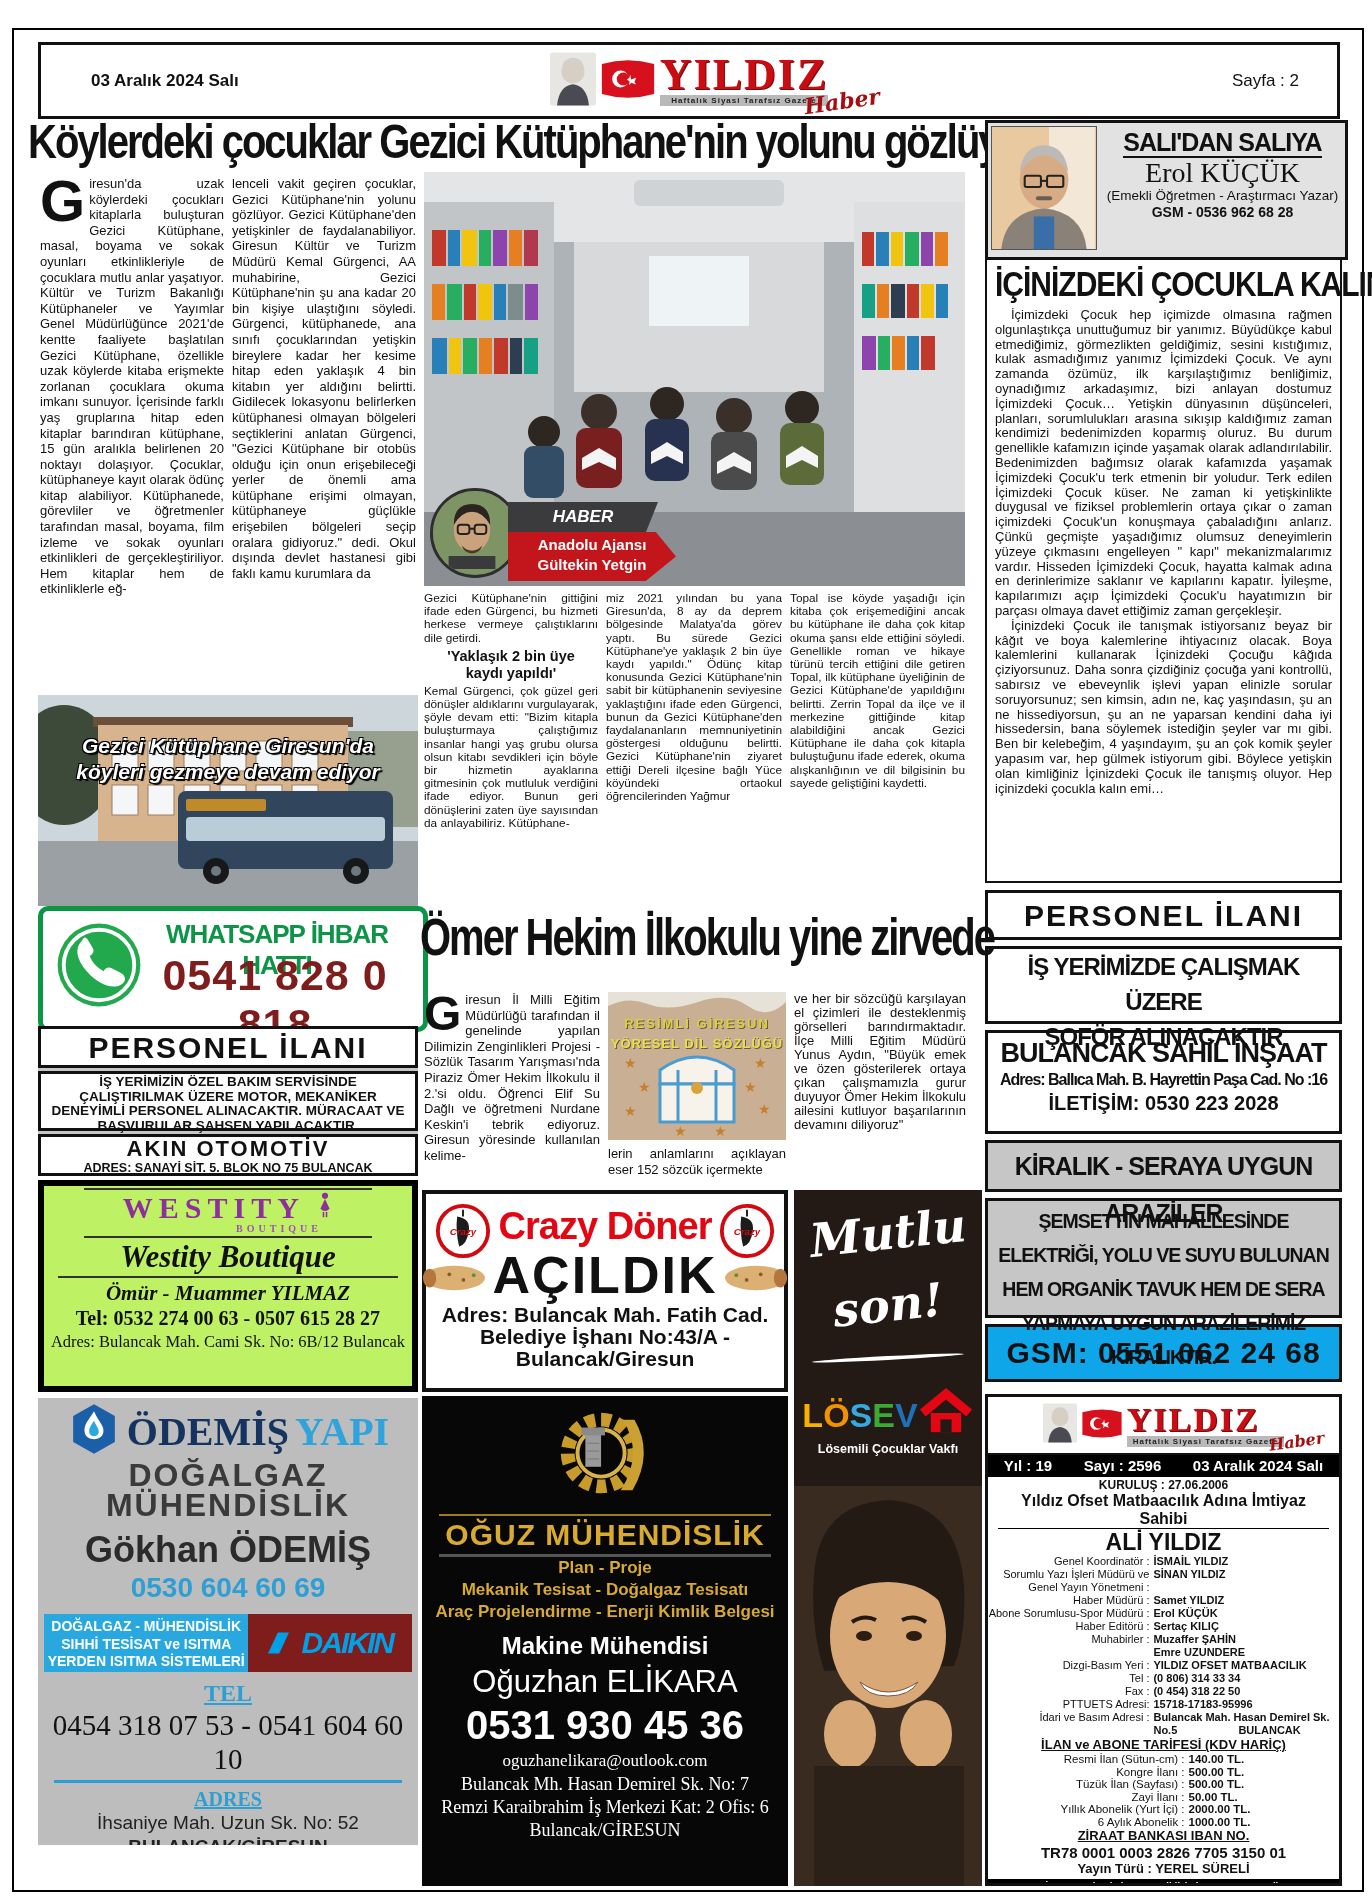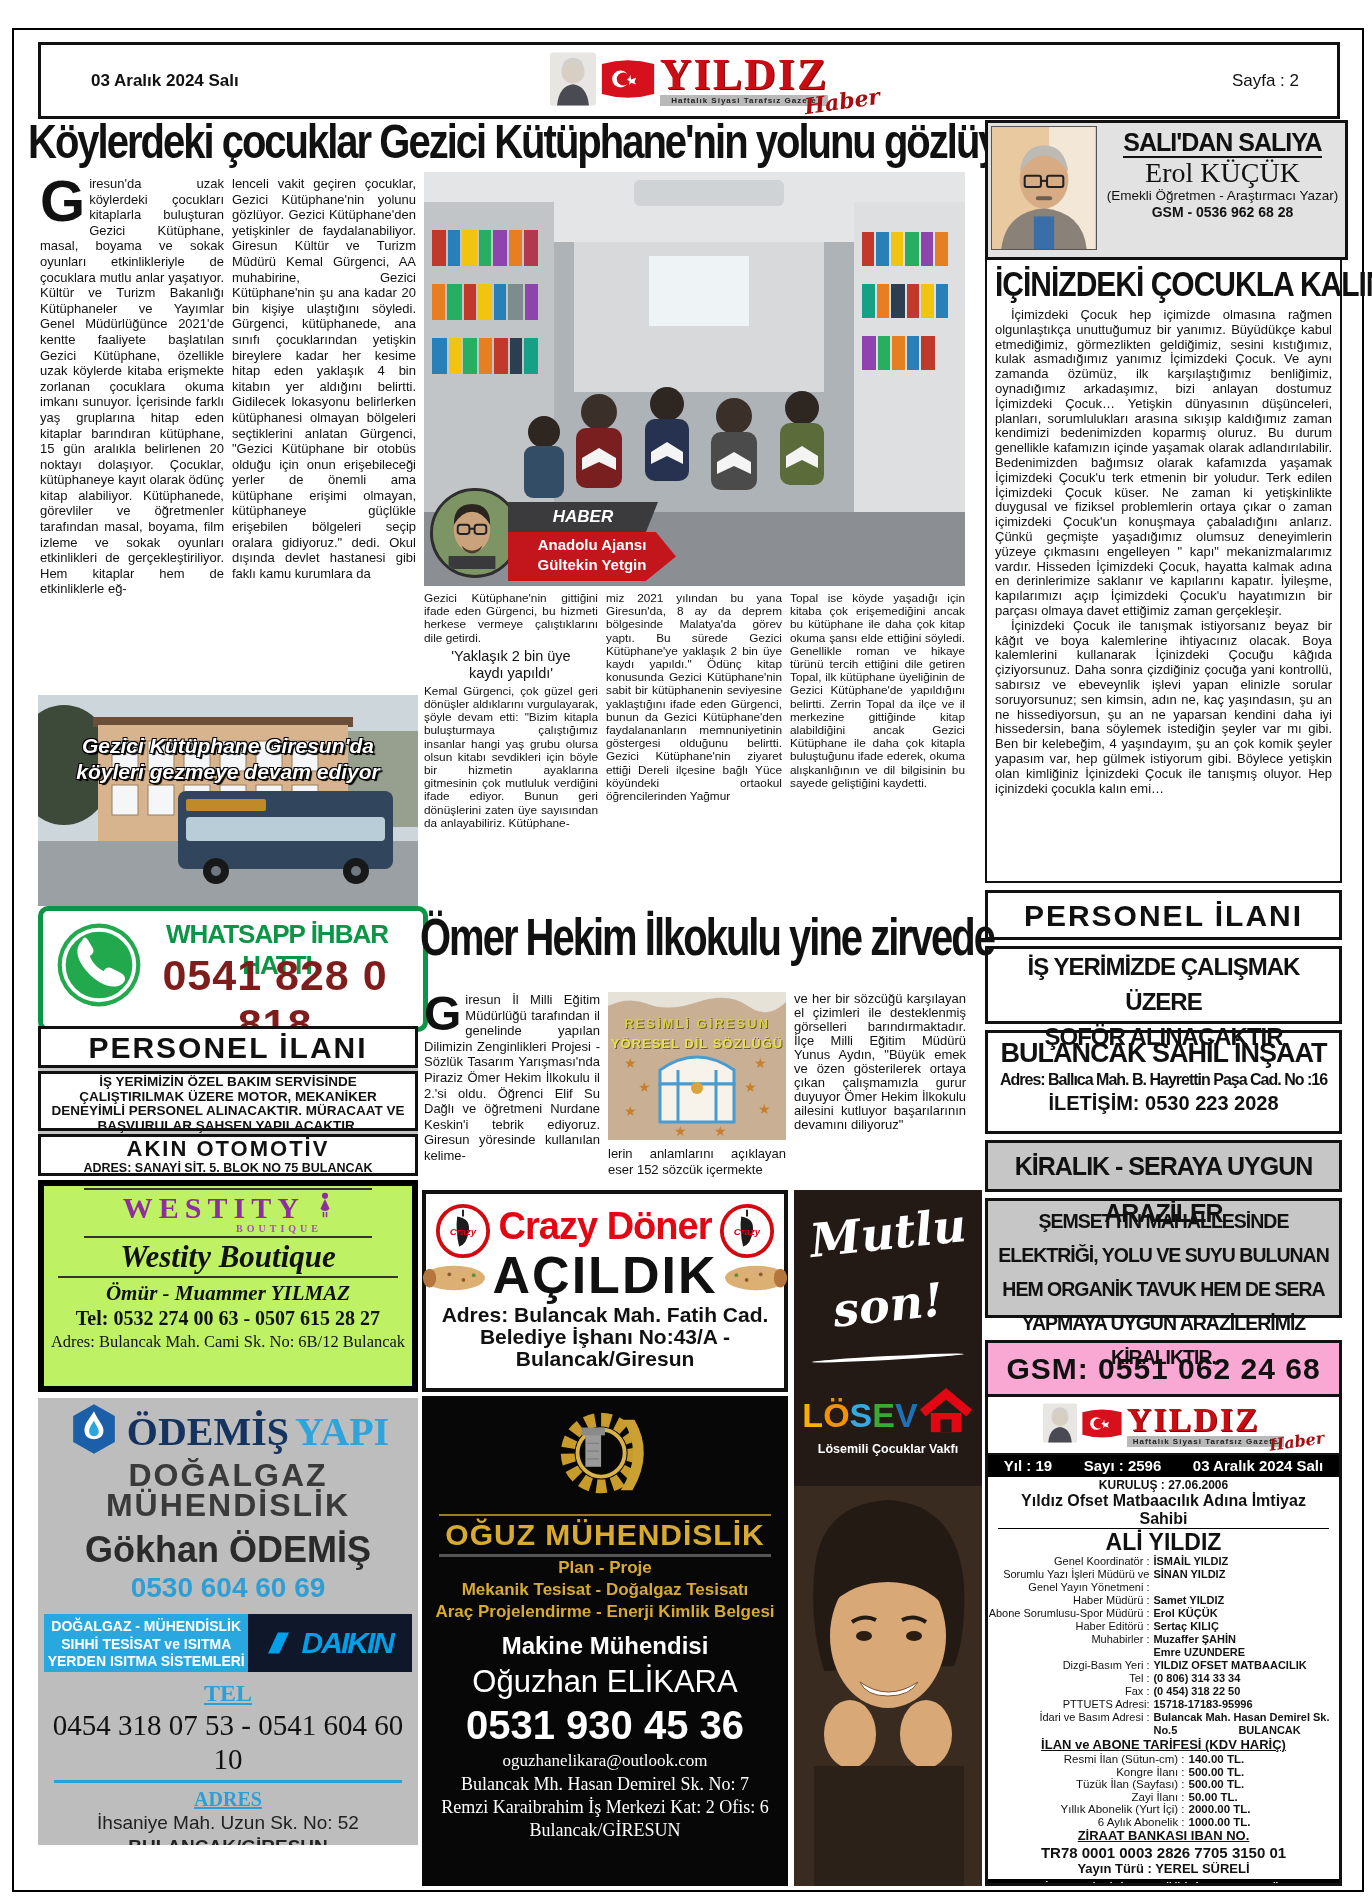--- a/index.html
+++ b/index.html
@@ -17,21 +17,21 @@
   .logo-script{position:absolute;right:-52px;bottom:-8px;font-family:"DejaVu Serif",serif;font-style:italic;font-weight:bold;color:#a50d10;font-size:22px;transform:rotate(-8deg)}
   .logo-small .logo-title{font-size:34px;line-height:32px}
   .logo-small .logo-script{font-size:16px;right:-40px;bottom:-4px}
   
   .headline{left:28px;top:114px;width:944px;height:56px;text-align:center;font-weight:bold;
             font-size:40px;letter-spacing:-2px;transform:scaleY(1.22);transform-origin:center top;white-space:nowrap}
   
   .btxt{font-size:13px;line-height:15.6px;text-align:justify;overflow:hidden}
   .btxt2{font-size:11.8px;line-height:13.2px;text-align:justify;overflow:hidden}
   .dropcap{float:left;font-size:58px;line-height:46px;font-weight:bold;padding:2px 4px 0 0}
-  .subhead{font-weight:normal;text-align:center;font-size:14.5px;line-height:17px;margin:3px 8px}
+  .subhead{font-weight:bold;text-align:center;font-size:14.5px;line-height:17px;margin:3px 8px}
   .col1{left:40px;top:176px;width:184px;height:514px}
   .col2{left:232px;top:176px;width:184px;height:514px}
   .col3{left:424px;top:592px;width:174px;height:314px}
   .col4{left:606px;top:592px;width:176px;height:314px}
   .col5{left:790px;top:592px;width:175px;height:314px}
   
   .photo-main{left:424px;top:172px;width:541px;height:414px;background:#aeb3b7;overflow:hidden}
   .photo-left{left:38px;top:695px;width:380px;height:211px;background:#cdd6da;overflow:hidden}
   .photo-left-caption{position:absolute;left:0;top:38px;width:100%;text-align:center;color:#fff;
       font-weight:bold;font-style:italic;font-size:21px;line-height:26px;
@@ -59,21 +59,21 @@
   .pr-wrap{left:985px;top:890px;width:357px;height:246px}
   .pr1{height:50px;font-size:30px;font-weight:bold;letter-spacing:2px;line-height:46px;margin-bottom:6px}
   .pr2{height:78px;font-size:24px;font-weight:bold;line-height:35px;letter-spacing:-1px;margin-bottom:6px}
   .pr3{height:104px;padding-top:4px}
   .pr3-company{font-size:27px;font-weight:bold;letter-spacing:-1px;line-height:32px}
   .pr3-addr{font-size:16px;font-weight:bold;line-height:21px;letter-spacing:-1px}
   .pr3-contact{font-size:20px;font-weight:bold;line-height:26px}
   .kir-wrap{left:985px;top:1140px;width:357px;height:248px}
   .kir1{height:52px;background:#c6c6c6;font-size:25px;font-weight:bold;letter-spacing:-1px;line-height:47px;margin-bottom:6px}
   .kir2{height:120px;background:#c6c6c6;font-size:19.5px;font-weight:bold;letter-spacing:-1px;line-height:34px;padding:3px 2px}
-  .kir3{height:58px;background:#f9a8d4;font-size:30px;font-weight:bold;line-height:52px;margin-top:22px;letter-spacing:1px}
+  .kir3{height:58px;background:#0ea5e9;font-size:30px;font-weight:bold;line-height:52px;margin-top:6px;letter-spacing:1px}
   
   .imprint{left:985px;top:1394px;width:357px;height:492px;border:3px solid #111;background:#fff;box-sizing:border-box;overflow:hidden}
   .im-logo{height:56px;display:flex;justify-content:center;align-items:center;border-bottom:2px solid #111}
   .im-topbar{background:#000;color:#fff;font-weight:bold;font-size:15px;height:22px;line-height:22px;display:flex;justify-content:space-around}
   .im-kurulus{text-align:center;font-weight:bold;font-size:12px;line-height:14px;margin-top:1px}
   .im-imtiyaz{text-align:center;font-weight:bold;font-size:16px;line-height:18px;border-bottom:1px solid #000;margin:0 10px}
   .im-owner{text-align:center;font-weight:bold;font-size:23px;line-height:26px}
   .im-row{display:flex;font-size:11px;line-height:13px}
   .im-l{width:46%;text-align:right;padding-right:4px}
   .im-v{flex:1;font-weight:bold;text-align:left;white-space:pre-wrap}
@@ -105,21 +105,21 @@
   .ws-addr{font-size:16.5px;line-height:21px}
   .odemis{left:38px;top:1398px;width:380px;height:447px;background:#bdbdbd;text-align:center;overflow:hidden}
   .od-title{display:flex;align-items:center;justify-content:center;gap:6px;margin-top:4px}
   .od-n1{font-family:"Liberation Serif",serif;font-weight:bold;font-size:40px;color:#14335f}
   .od-n2{font-family:"Liberation Serif",serif;font-weight:bold;font-size:40px;color:#2ea3dc}
   .od-sub{font-size:32px;font-weight:bold;color:#3a3a3a;letter-spacing:2px;line-height:30px}
   .od-person{font-size:36px;font-weight:bold;color:#2b2b2b;line-height:44px;margin-top:8px}
   .od-phone{font-size:28px;font-weight:bold;color:#2e9fd4;line-height:32px}
   .od-bannerrow{display:flex;margin:10px 6px 0 6px;height:58px}
   .od-banner{background:#29a8e0;color:#fff;font-weight:bold;font-size:14px;line-height:17.5px;flex:1.25;padding-top:4px}
-  .od-daikin{background:#0f172a;flex:1;display:flex;align-items:center;justify-content:center;gap:6px}
+  .od-daikin{background:#7f1d1d;flex:1;display:flex;align-items:center;justify-content:center;gap:6px}
   .od-daikin span{color:#00a0e9;font-weight:bold;font-style:italic;font-size:30px;letter-spacing:-2px}
   .od-tel-label{color:#2e9fd4;font-family:"Liberation Serif",serif;font-weight:bold;font-size:24px;text-decoration:underline;line-height:30px;margin-top:6px}
   .od-tel{font-family:"Liberation Serif",serif;font-size:29px;color:#111;line-height:34px}
   .od-hr{border:0;border-top:3px solid #2e9fd4;margin:4px 16px}
   .od-adres-label{color:#2e9fd4;font-family:"Liberation Serif",serif;font-weight:bold;font-size:20px;text-decoration:underline;line-height:24px}
   .od-addr{font-size:19px;color:#222;line-height:24px;font-weight:bold}
   .od-mail{font-size:21px;line-height:28px;font-family:"Liberation Serif",serif}
   .od-mail b{color:#2e9fd4;text-decoration:underline}
   
   .omer-headline{left:420px;top:908px;width:548px;height:72px;text-align:center;font-weight:bold;font-size:40px;letter-spacing:-2px;transform:scaleY(1.3);transform-origin:center top;white-space:nowrap}

